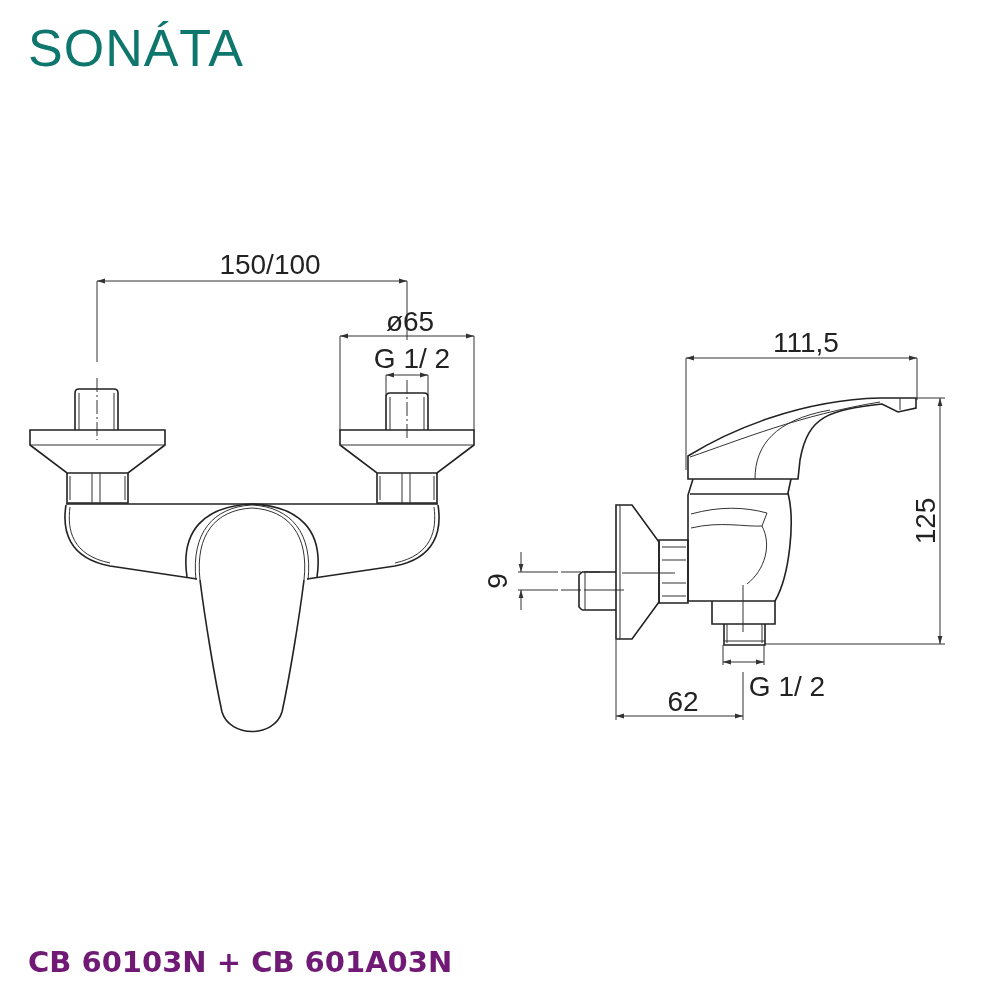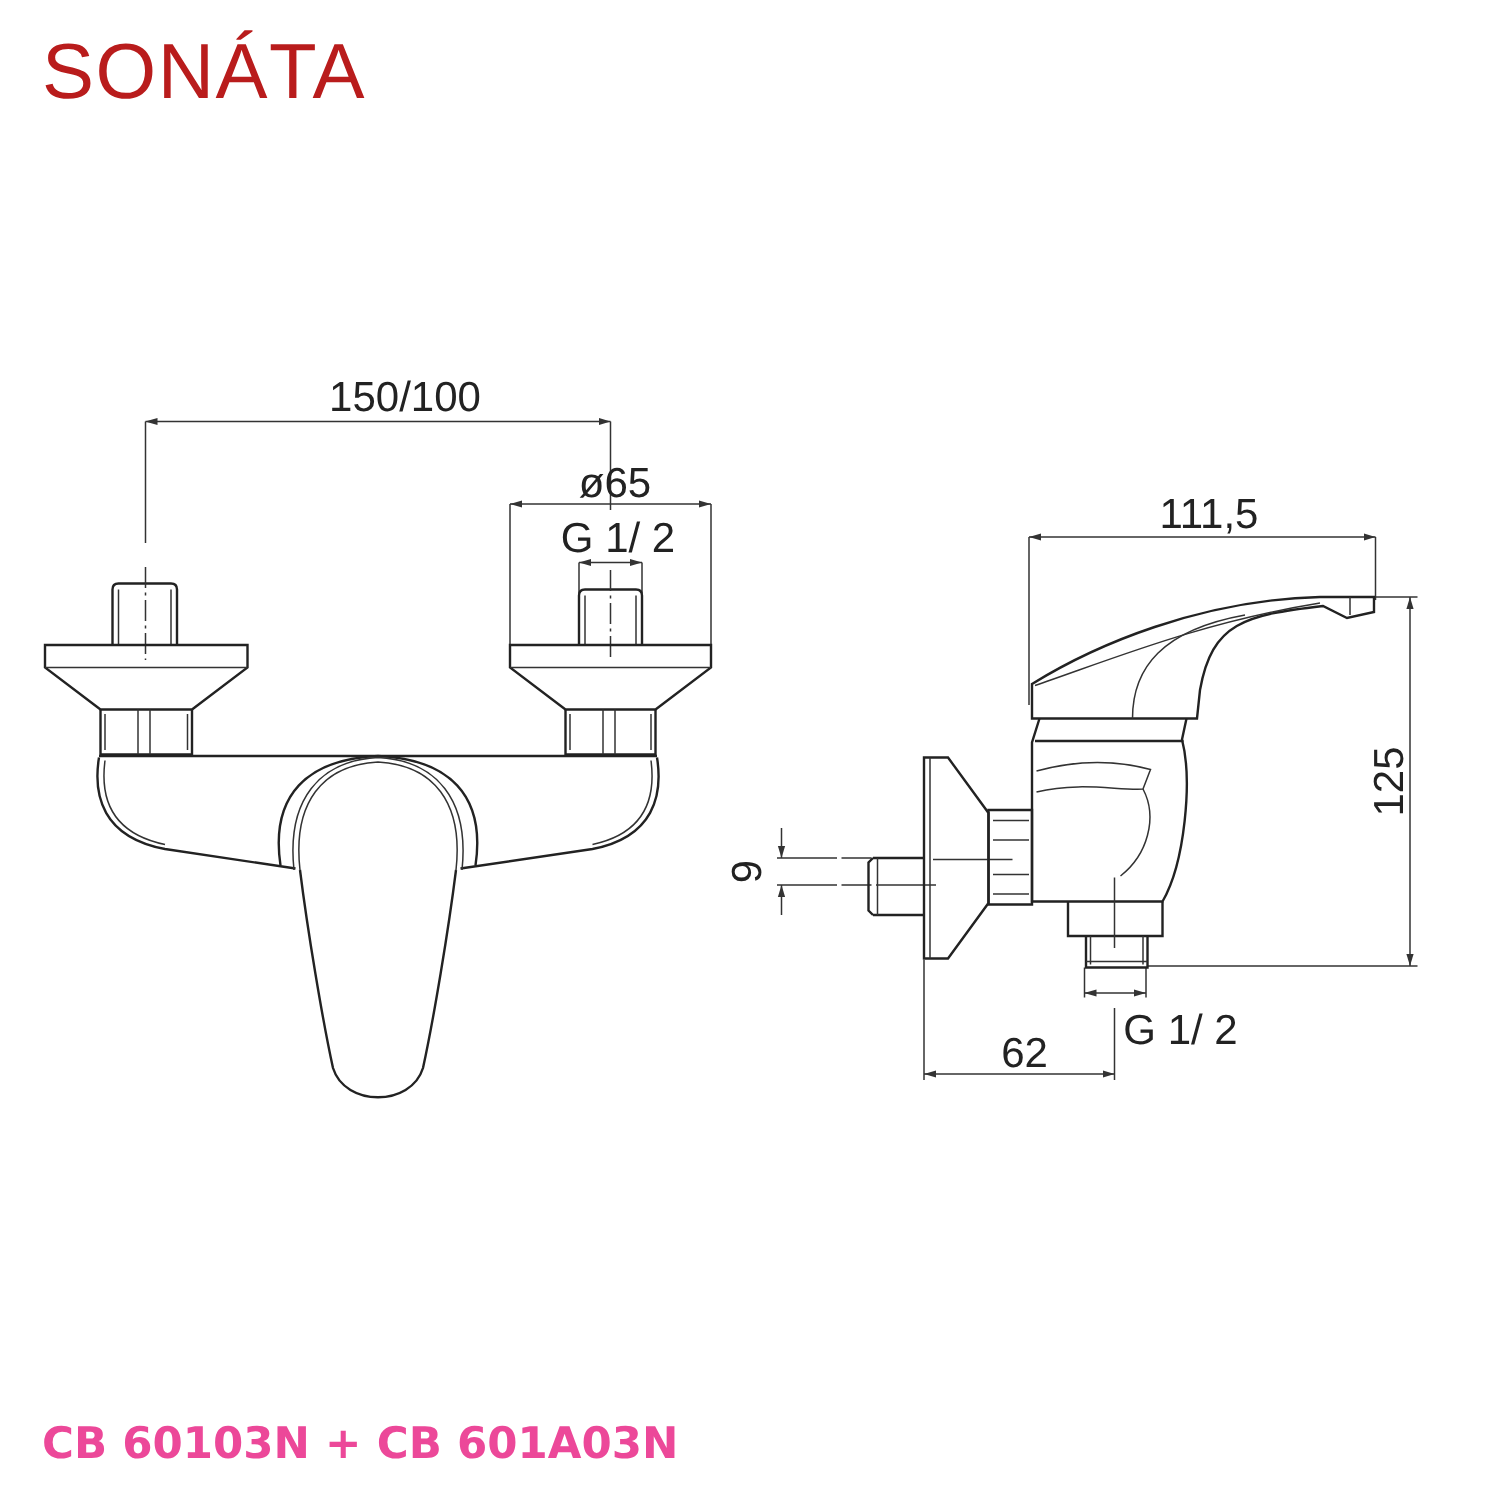--- a/index.html
+++ b/index.html
@@ -1,26 +1,26 @@
 <!DOCTYPE html>
 <html><head>
   <meta charset="utf-8">
   <style>
     html, body { margin: 0; padding: 0; background: #ffffff; }
     body { width: 1000px; height: 1000px; position: relative; overflow: hidden; }
     .title {
       position: absolute; left: 28px; top: 22px;
       font-family: "Liberation Sans", sans-serif;
-      font-size: 52px; font-weight: normal; color: #b91c1c;
+      font-size: 52px; font-weight: normal; color: #0f766e;
       letter-spacing: 1px; line-height: 1;
     }
     .footer {
       position: absolute; left: 28px; top: 948px;
       font-family: "DejaVu Sans", sans-serif;
-      font-size: 29px; font-weight: bold; color: #ec4899; line-height: 1;
+      font-size: 29px; font-weight: bold; color: #701a75; line-height: 1;
     }
     svg.drawing { position: absolute; left: 0; top: 0; }
     .ln { stroke: #222; stroke-width: 1.6; fill: none; }
     .thin { stroke: #333; stroke-width: 1; fill: none; }
     .dim { stroke: #333; stroke-width: 1; fill: none; }
     .dimtxt {
       font-family: "Liberation Sans", sans-serif;
       font-size: 28px; fill: #222;
     }
   </style>

